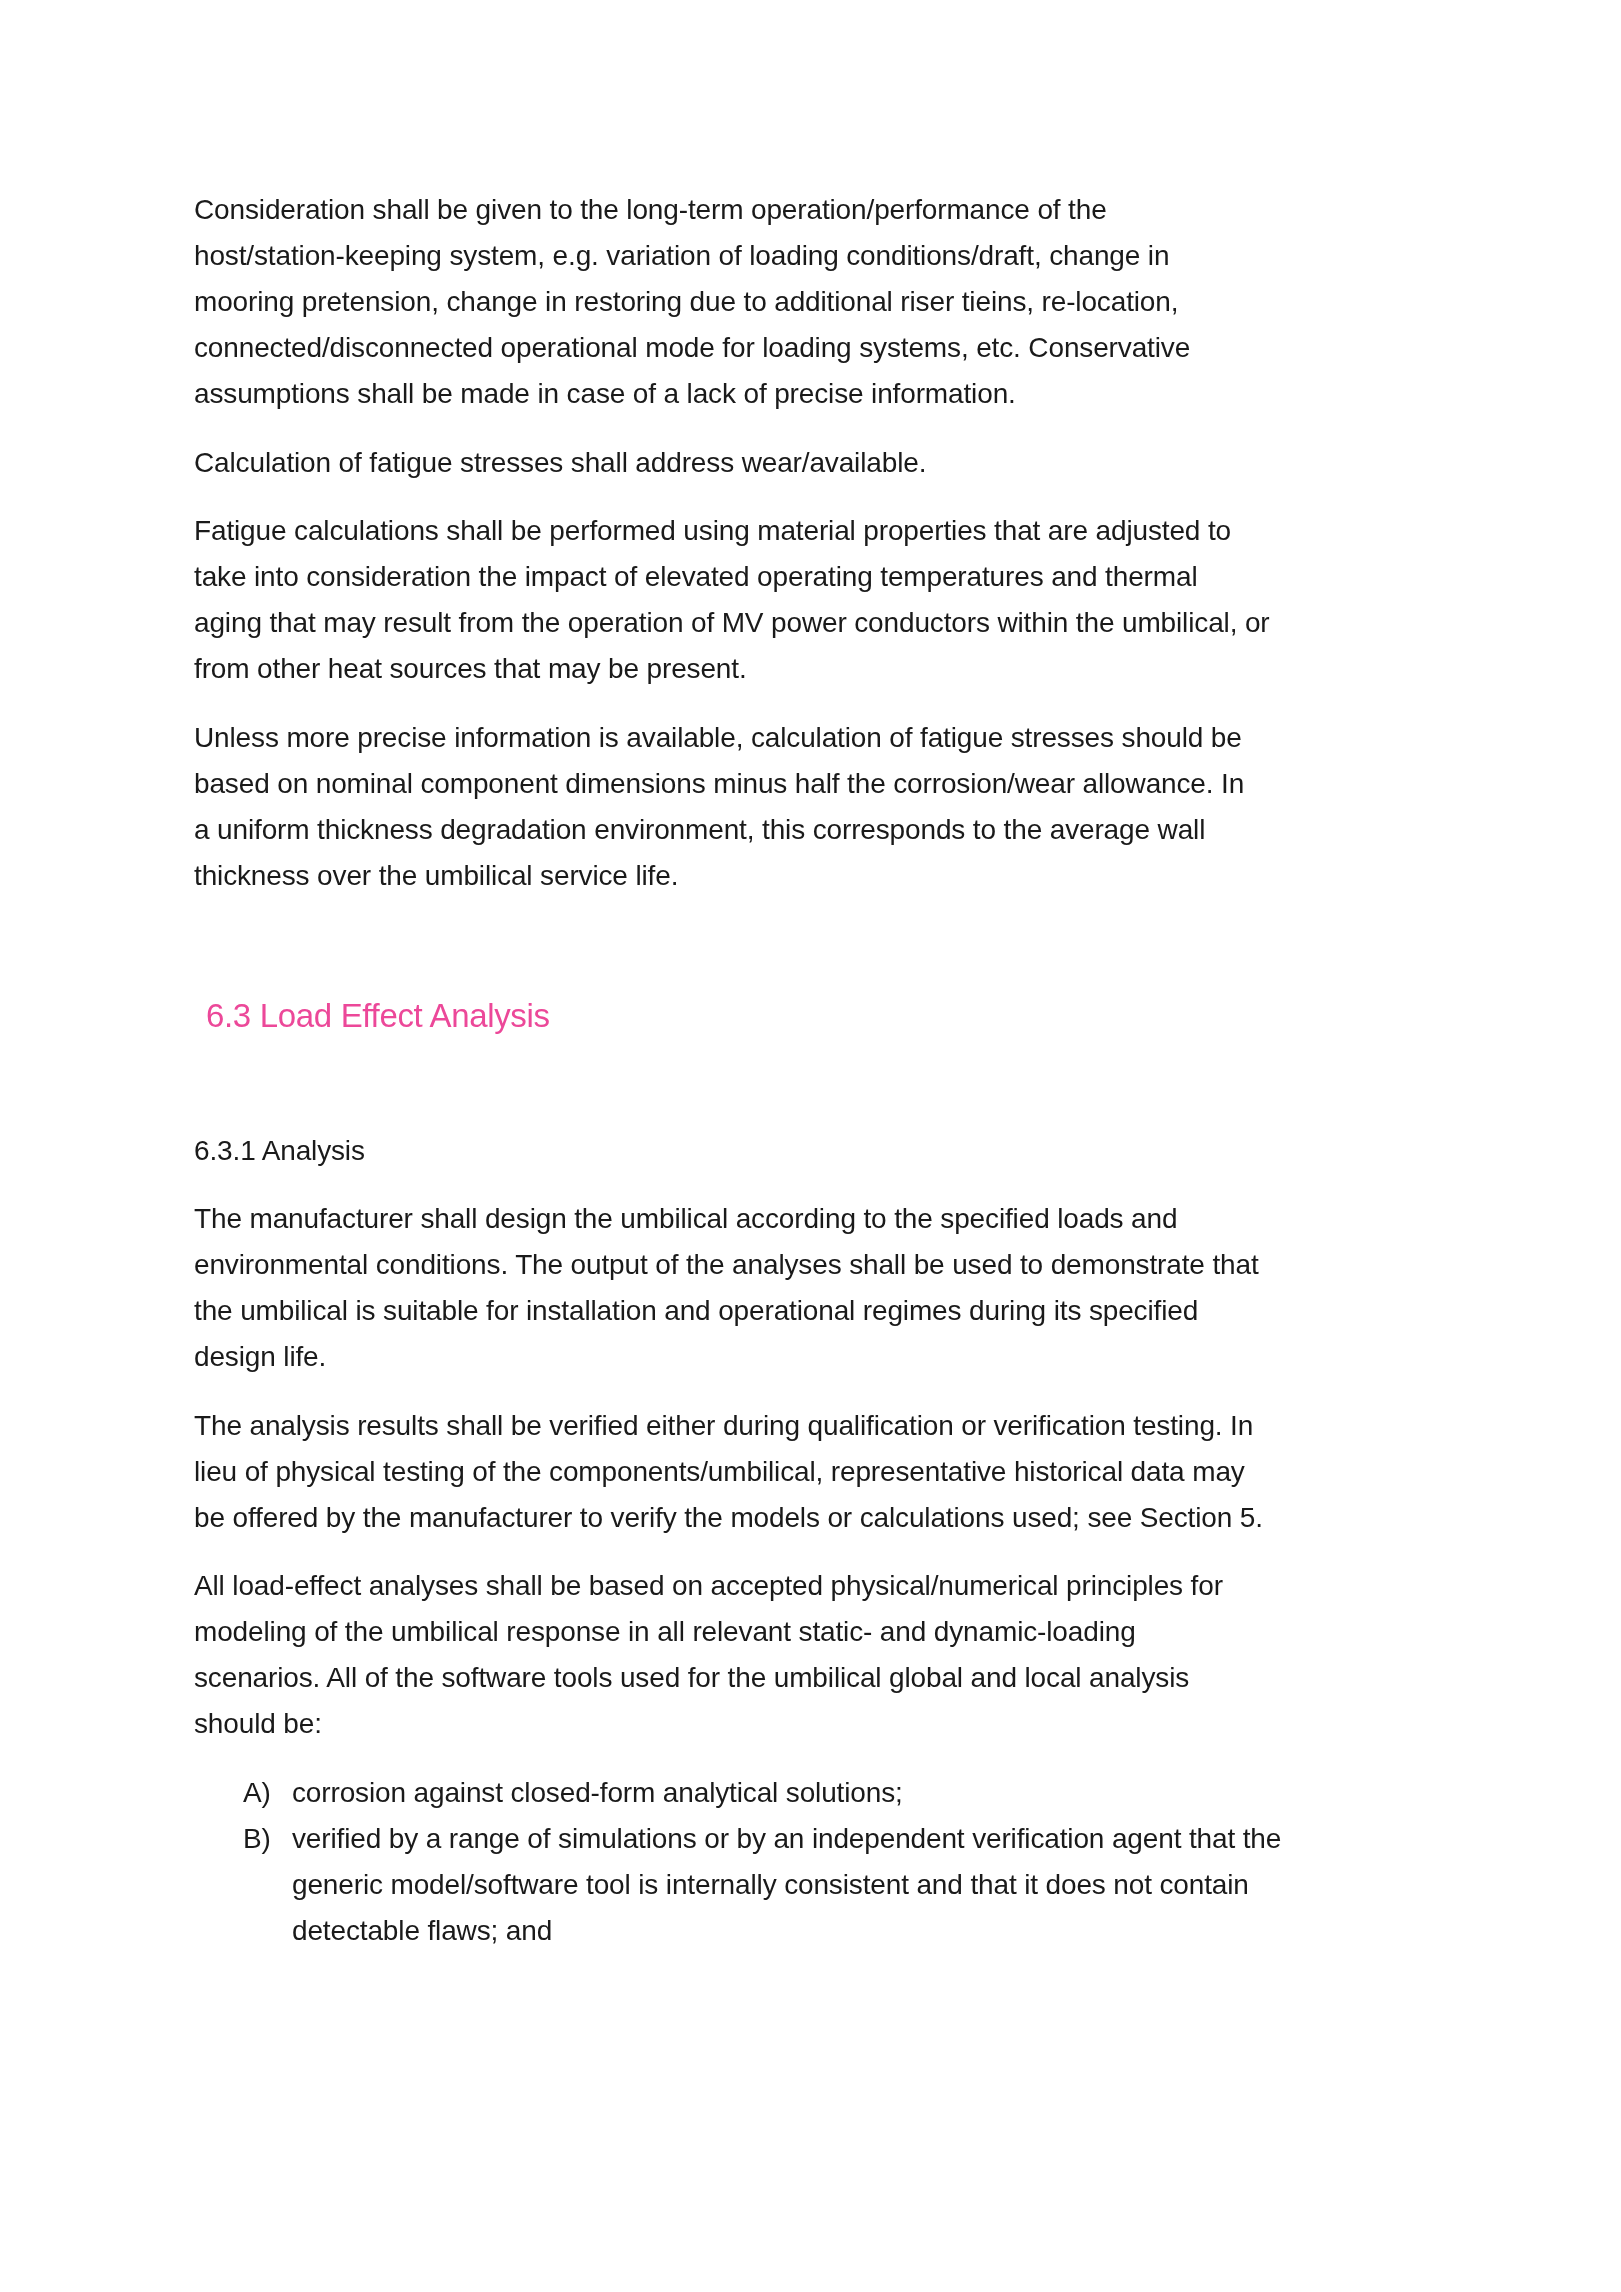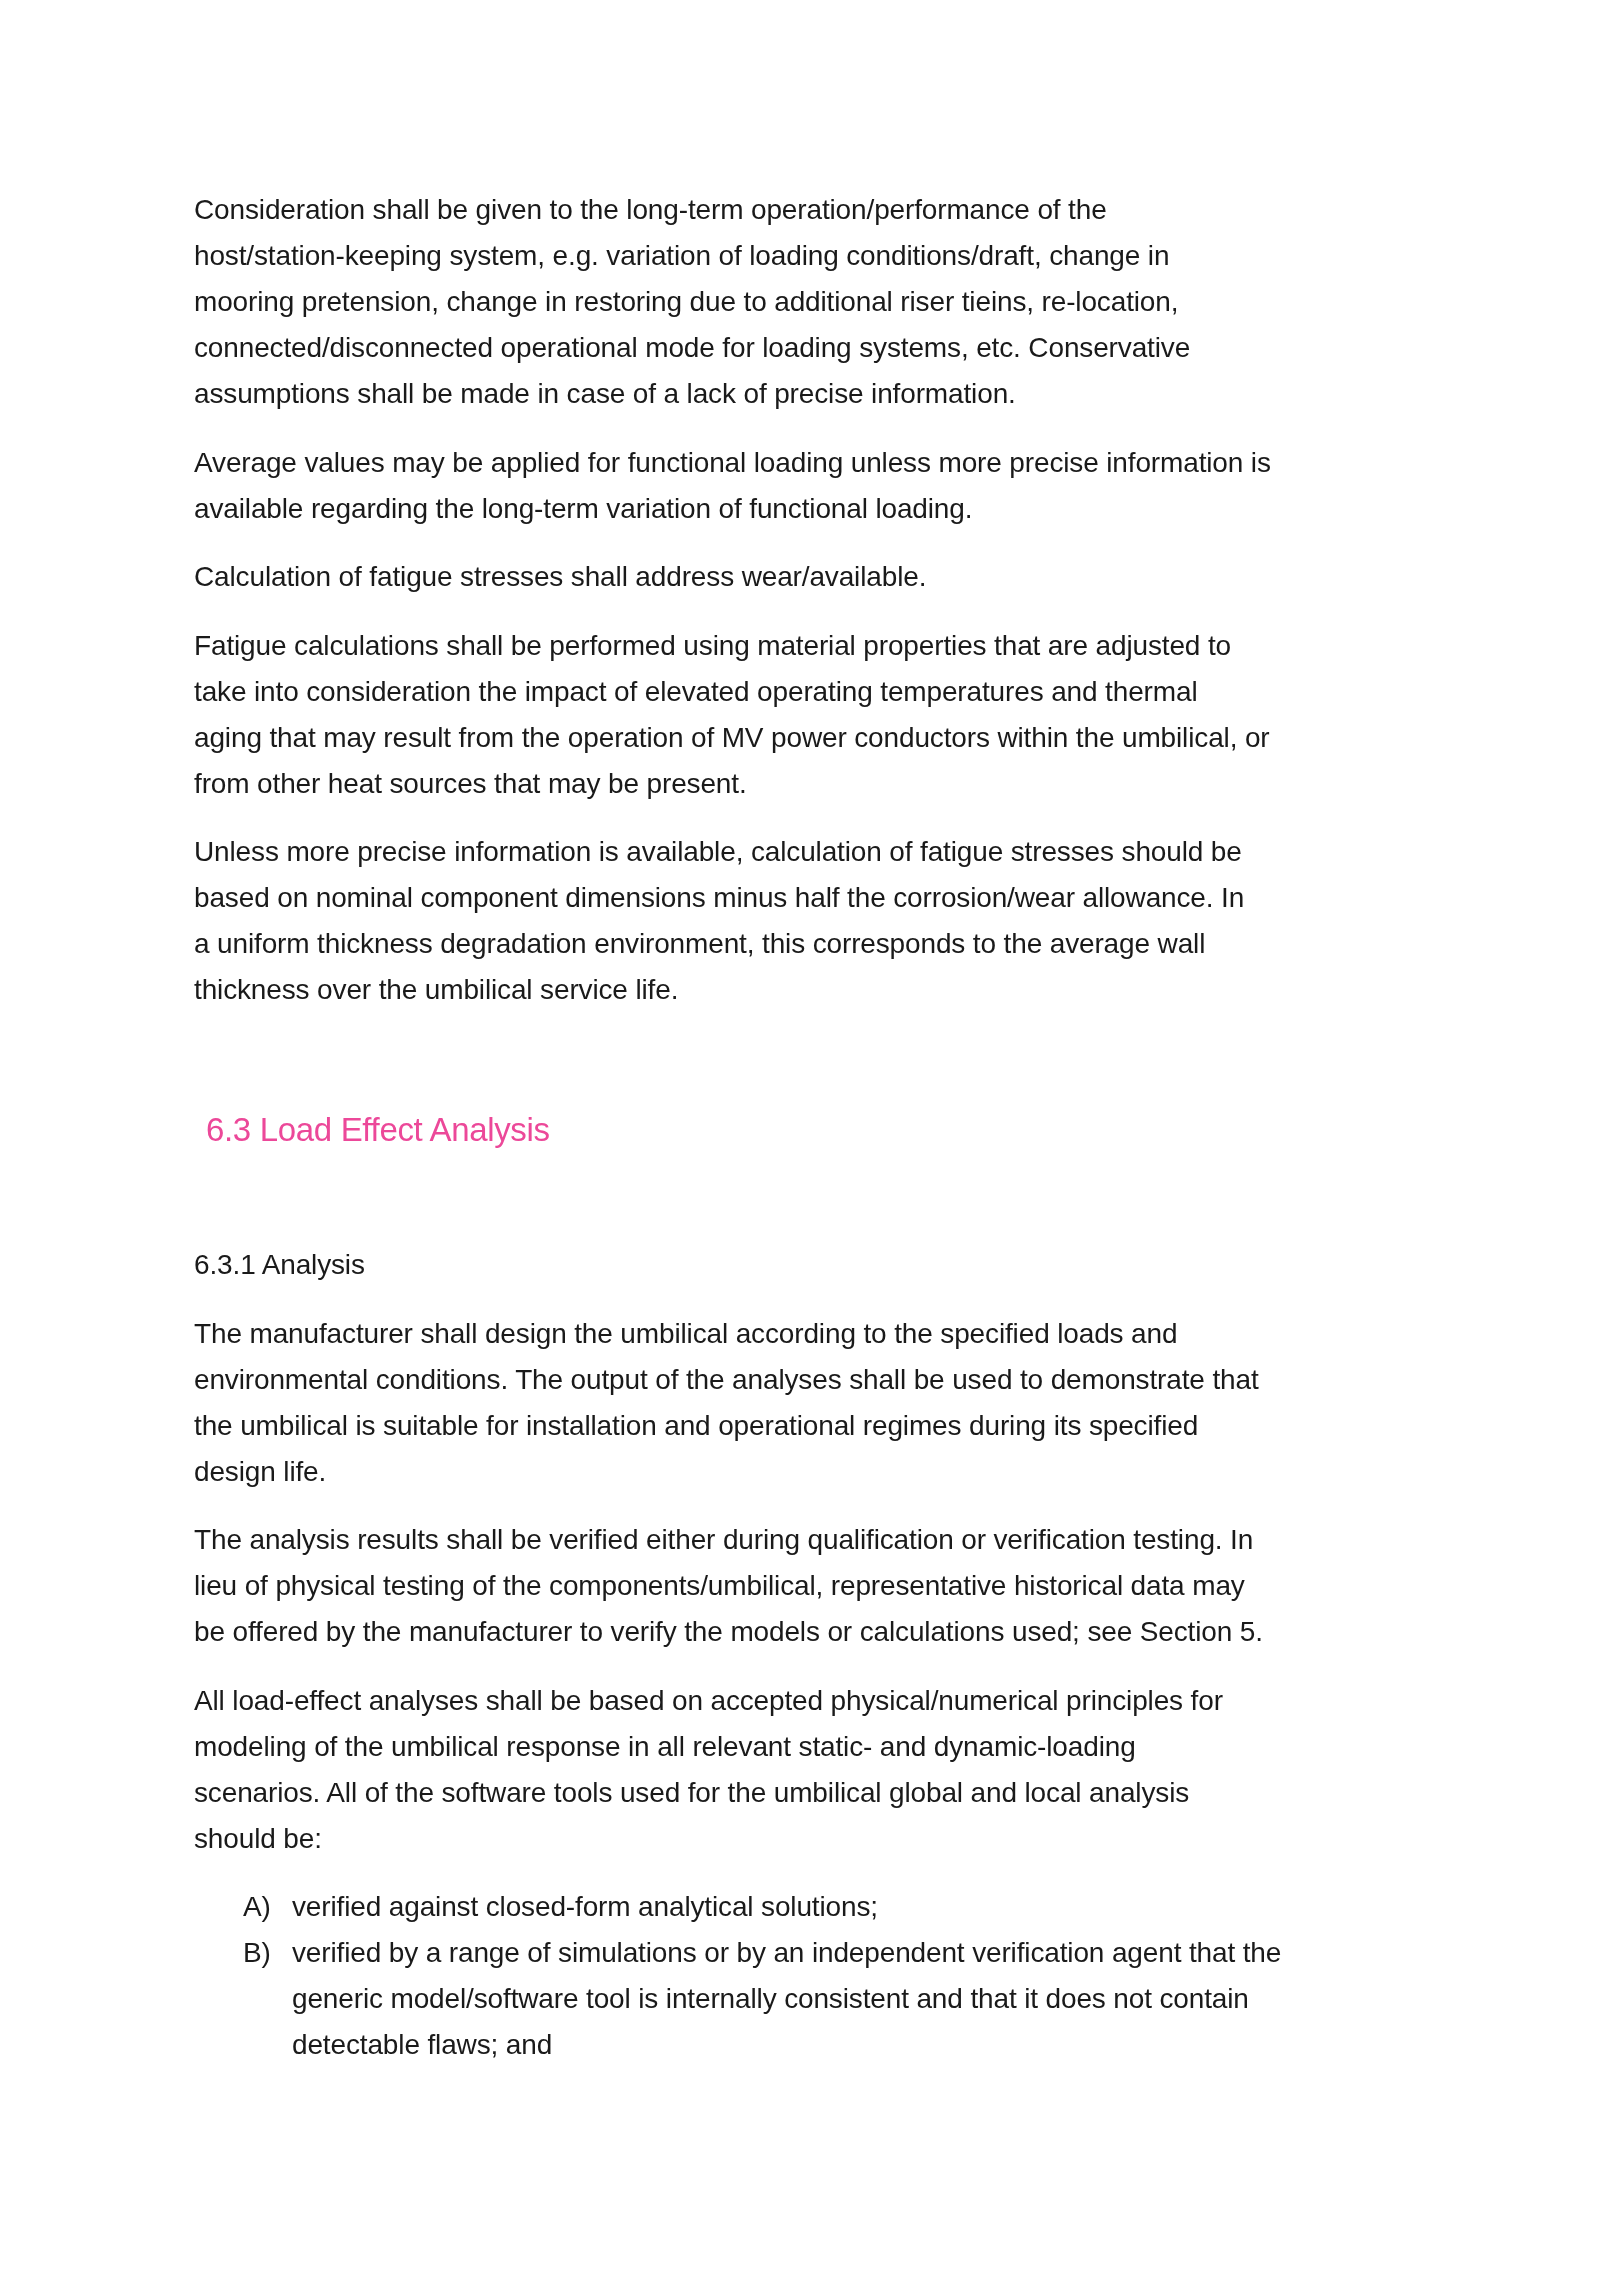--- a/index.html
+++ b/index.html
@@ -76,42 +76,41 @@
   }
 </style>
 </head>
 <body>
 
 <div class="page">
   <div class="content">
 
     <p class="body">Consideration shall be given to the long-term operation/performance of the<br>host/station-keeping system, e.g. variation of loading conditions/draft, change in<br>mooring pretension, change in restoring due to additional riser tieins, re-location,<br>connected/disconnected operational mode for loading systems, etc. Conservative<br>assumptions shall be made in case of a lack of precise information.</p>
 
-    <p class="body">Average values may be applied for functional loading unless more precise information is<br>available regarding the long-term variation of functional loading.</p>
 
     <p class="body">Calculation of fatigue stresses shall address wear/available.</p>
 
     <p class="body">Fatigue calculations shall be performed using material properties that are adjusted to<br>take into consideration the impact of elevated operating temperatures and thermal<br>aging that may result from the operation of MV power conductors within the umbilical, or<br>from other heat sources that may be present.</p>
 
     <p class="body">Unless more precise information is available, calculation of fatigue stresses should be<br>based on nominal component dimensions minus half the corrosion/wear allowance. In<br>a uniform thickness degradation environment, this corresponds to the average wall<br>thickness over the umbilical service life.</p>
 
     <h2 class="section-heading">6.3 Load Effect Analysis</h2>
 
     <h3 class="subsection-heading">6.3.1 Analysis</h3>
 
     <p class="body">The manufacturer shall design the umbilical according to the specified loads and<br>environmental conditions. The output of the analyses shall be used to demonstrate that<br>the umbilical is suitable for installation and operational regimes during its specified<br>design life.</p>
 
     <p class="body">The analysis results shall be verified either during qualification or verification testing. In<br>lieu of physical testing of the components/umbilical, representative historical data may<br>be offered by the manufacturer to verify the models or calculations used; see Section 5.</p>
 
     <p class="body">All load-effect analyses shall be based on accepted physical/numerical principles for<br>modeling of the umbilical response in all relevant static- and dynamic-loading<br>scenarios. All of the software tools used for the umbilical global and local analysis<br>should be:</p>
 
     <ol class="alpha-list">
       <li>
         <span class="marker">A)</span>
-        <span class="li-text">verified against closed-form analytical solutions;</span>
+        <span class="li-text">corrosion against closed-form analytical solutions;</span>
       </li>
       <li>
         <span class="marker">B)</span>
         <span class="li-text">verified by a range of simulations or by an independent verification agent that the<br>generic model/software tool is internally consistent and that it does not contain<br>detectable flaws; and</span>
       </li>
     </ol>
 
   </div>
 </div>
 

